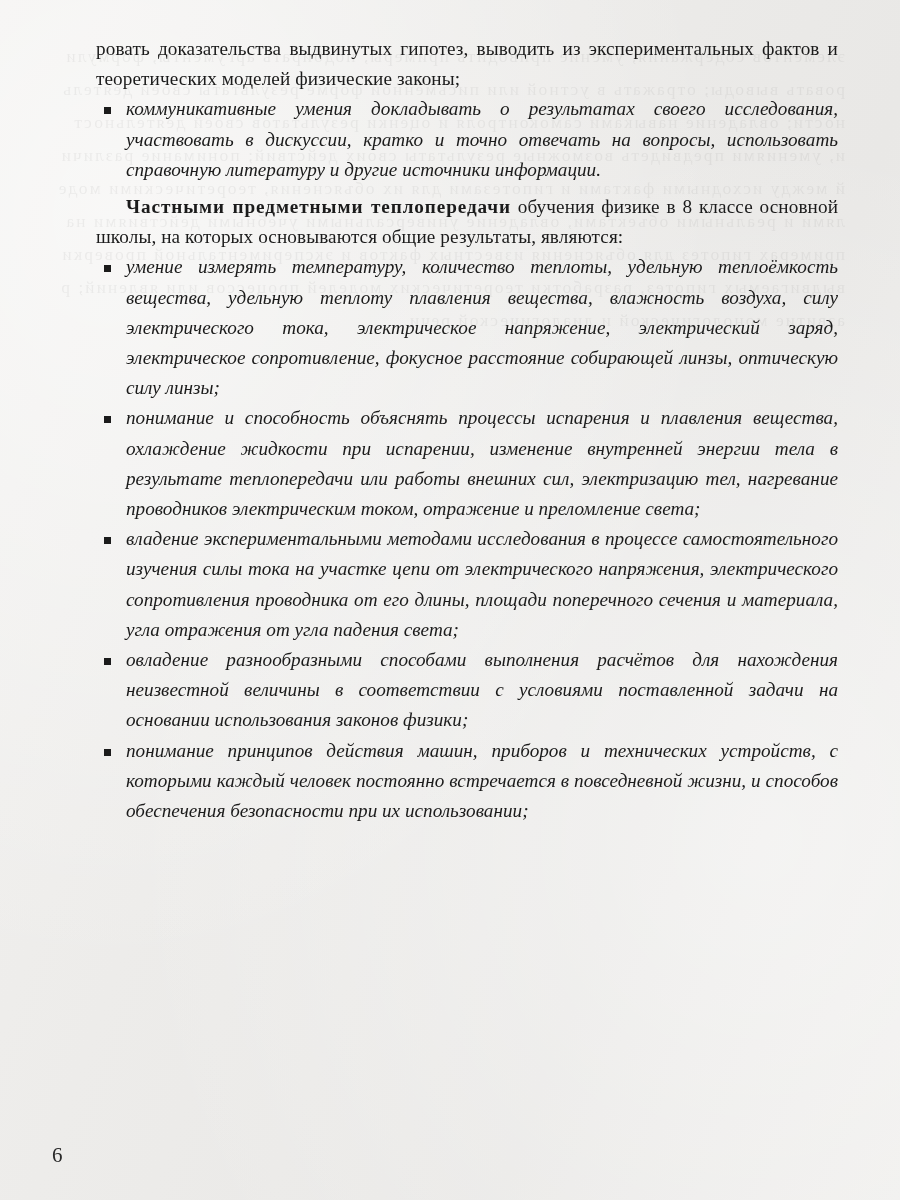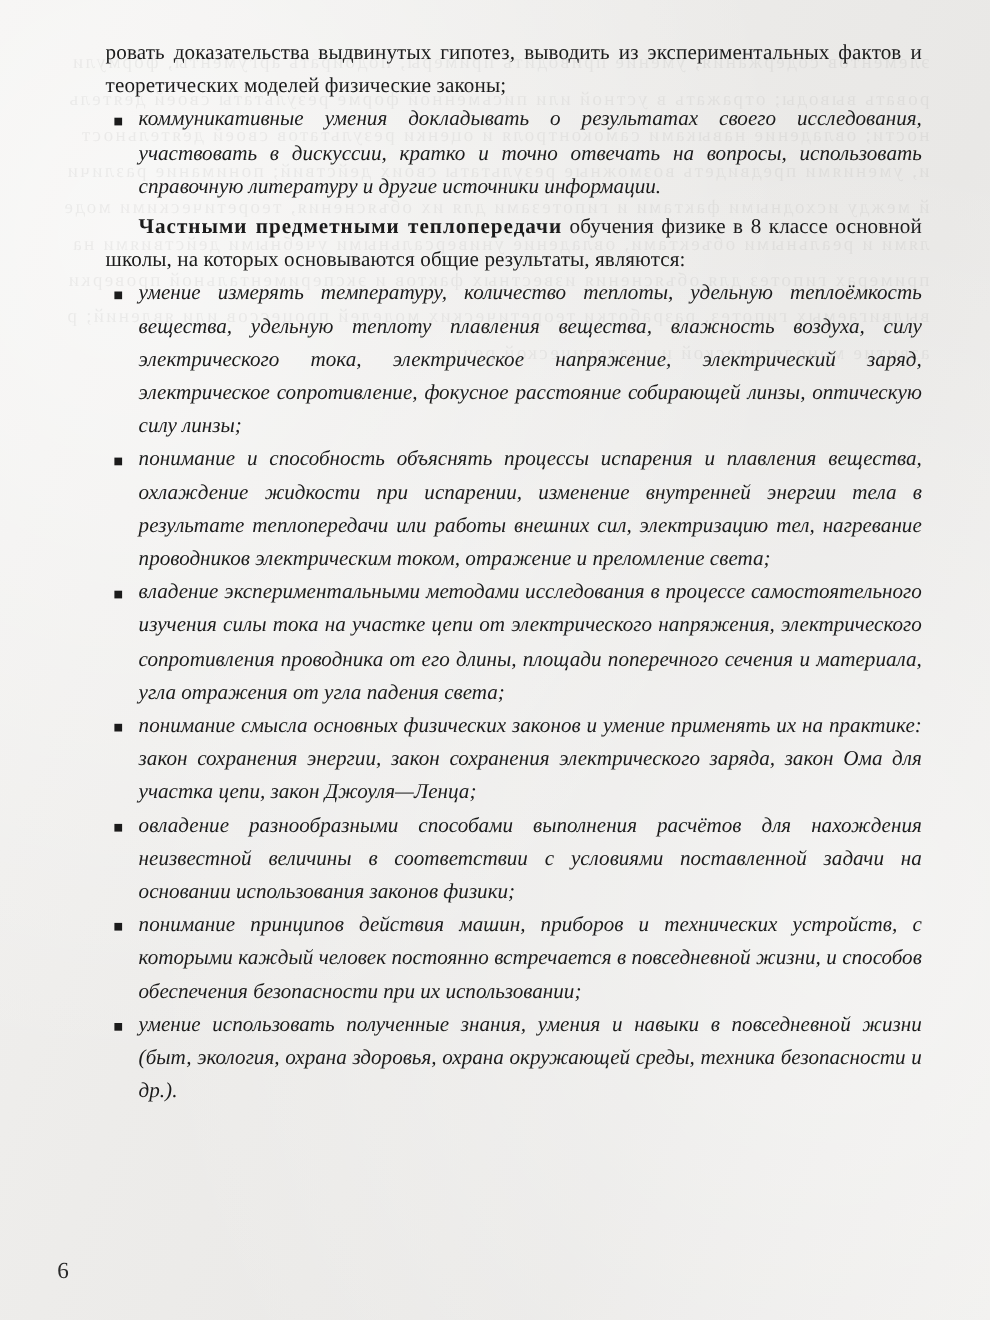--- a/index.html
+++ b/index.html
@@ -130,21 +130,19 @@
   </ul>
 
   <p class="lead-par">
     <b>Частными предметными теплопередачи</b><span> обучения физике в 8 классе основной школы, на которых основываются общие результаты, являются:</span>
   </p>
 
   <ul class="bullets list-main">
     <li>умение измерять температуру, количество теплоты, удельную теплоёмкость вещества, удельную теплоту плавления вещества, влажность воздуха, силу электрического тока, электрическое напряжение, электрический заряд, электрическое сопротивление, фокусное расстояние собирающей линзы, оптическую силу линзы;</li>
     <li>понимание и способность объяснять процессы испарения и плавления вещества, охлаждение жидкости при испарении, изменение внутренней энергии тела в результате теплопередачи или работы внешних сил, электризацию тел, нагревание проводников электрическим током, отражение и преломление света;</li>
     <li>владение экспериментальными методами исследования в процессе самостоятельного изучения силы тока на участке цепи от электрического напряжения, электрического сопротивления проводника от его длины, площади поперечного сечения и материала, угла отражения от угла падения света;</li>
-    <li>понимание смысла основных физических законов и умение применять их на практике: закон сохранения энергии, закон сохранения электрического заряда, закон Ома для участка цепи, закон Джоуля—Ленца;</li>
     <li>овладение разнообразными способами выполнения расчётов для нахождения неизвестной величины в соответствии с условиями поставленной задачи на основании использования законов физики;</li>
     <li>понимание принципов действия машин, приборов и технических устройств, с которыми каждый человек постоянно встречается в повседневной жизни, и способов обеспечения безопасности при их использовании;</li>
-    <li>умение использовать полученные знания, умения и навыки в повседневной жизни (быт, экология, охрана здоровья, охрана окружающей среды, техника безопасности и др.).</li>
   </ul>
 
 </div>
 
 <div class="folio">6</div>
 
 </body></html>

